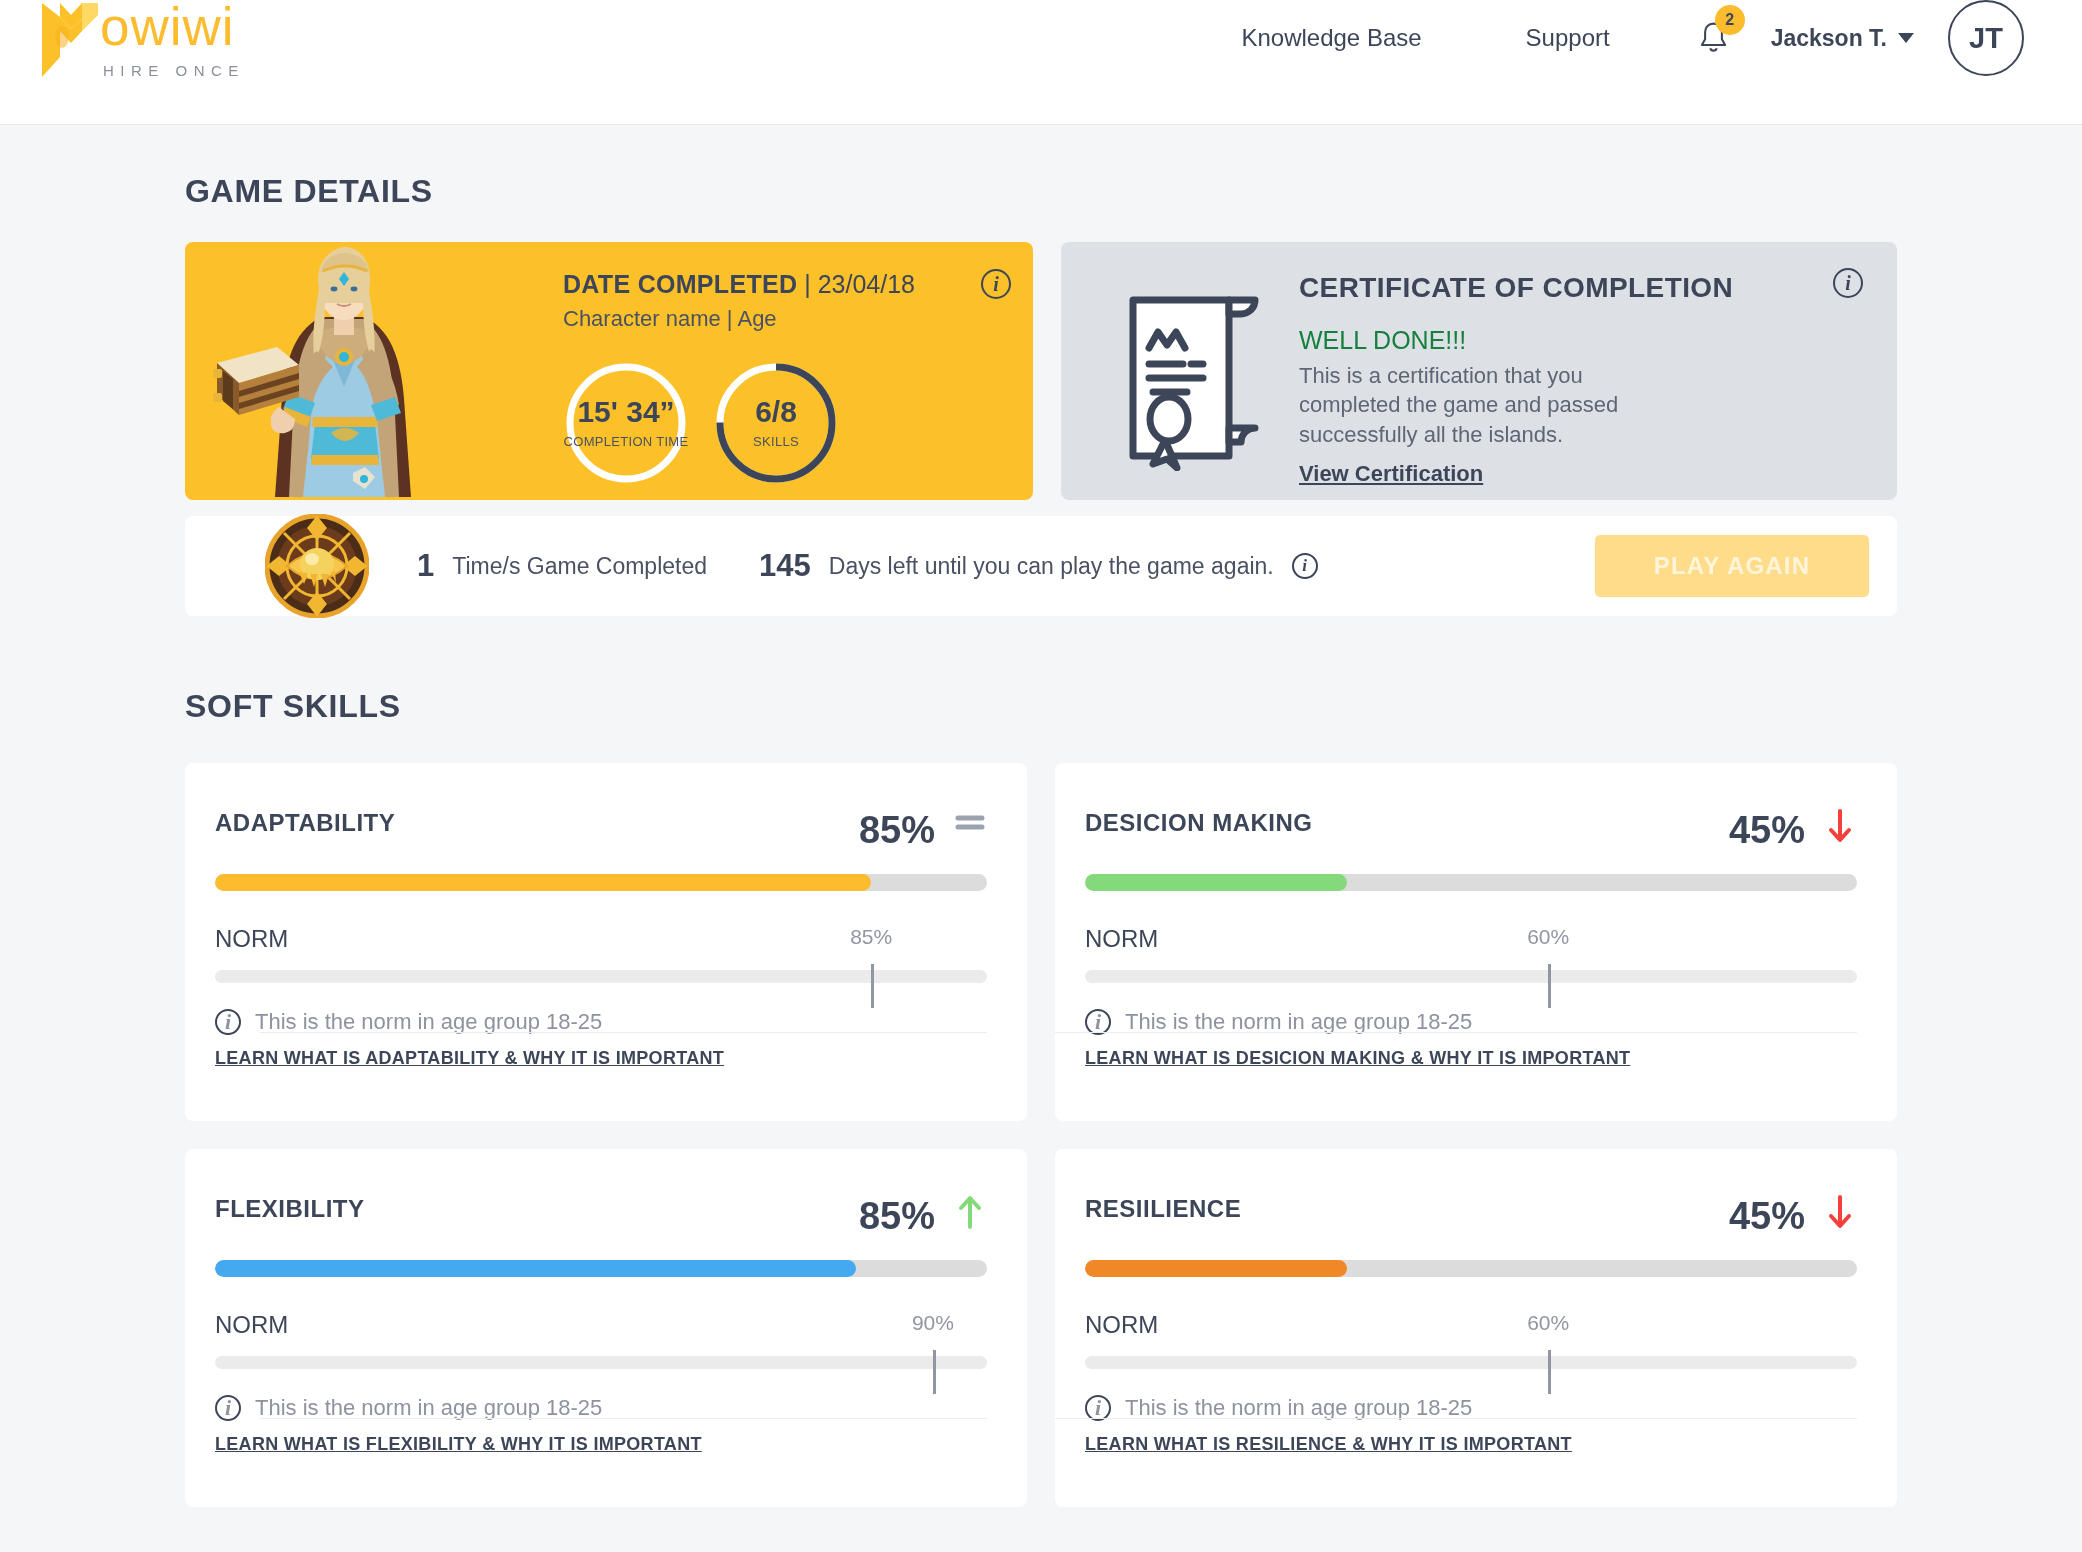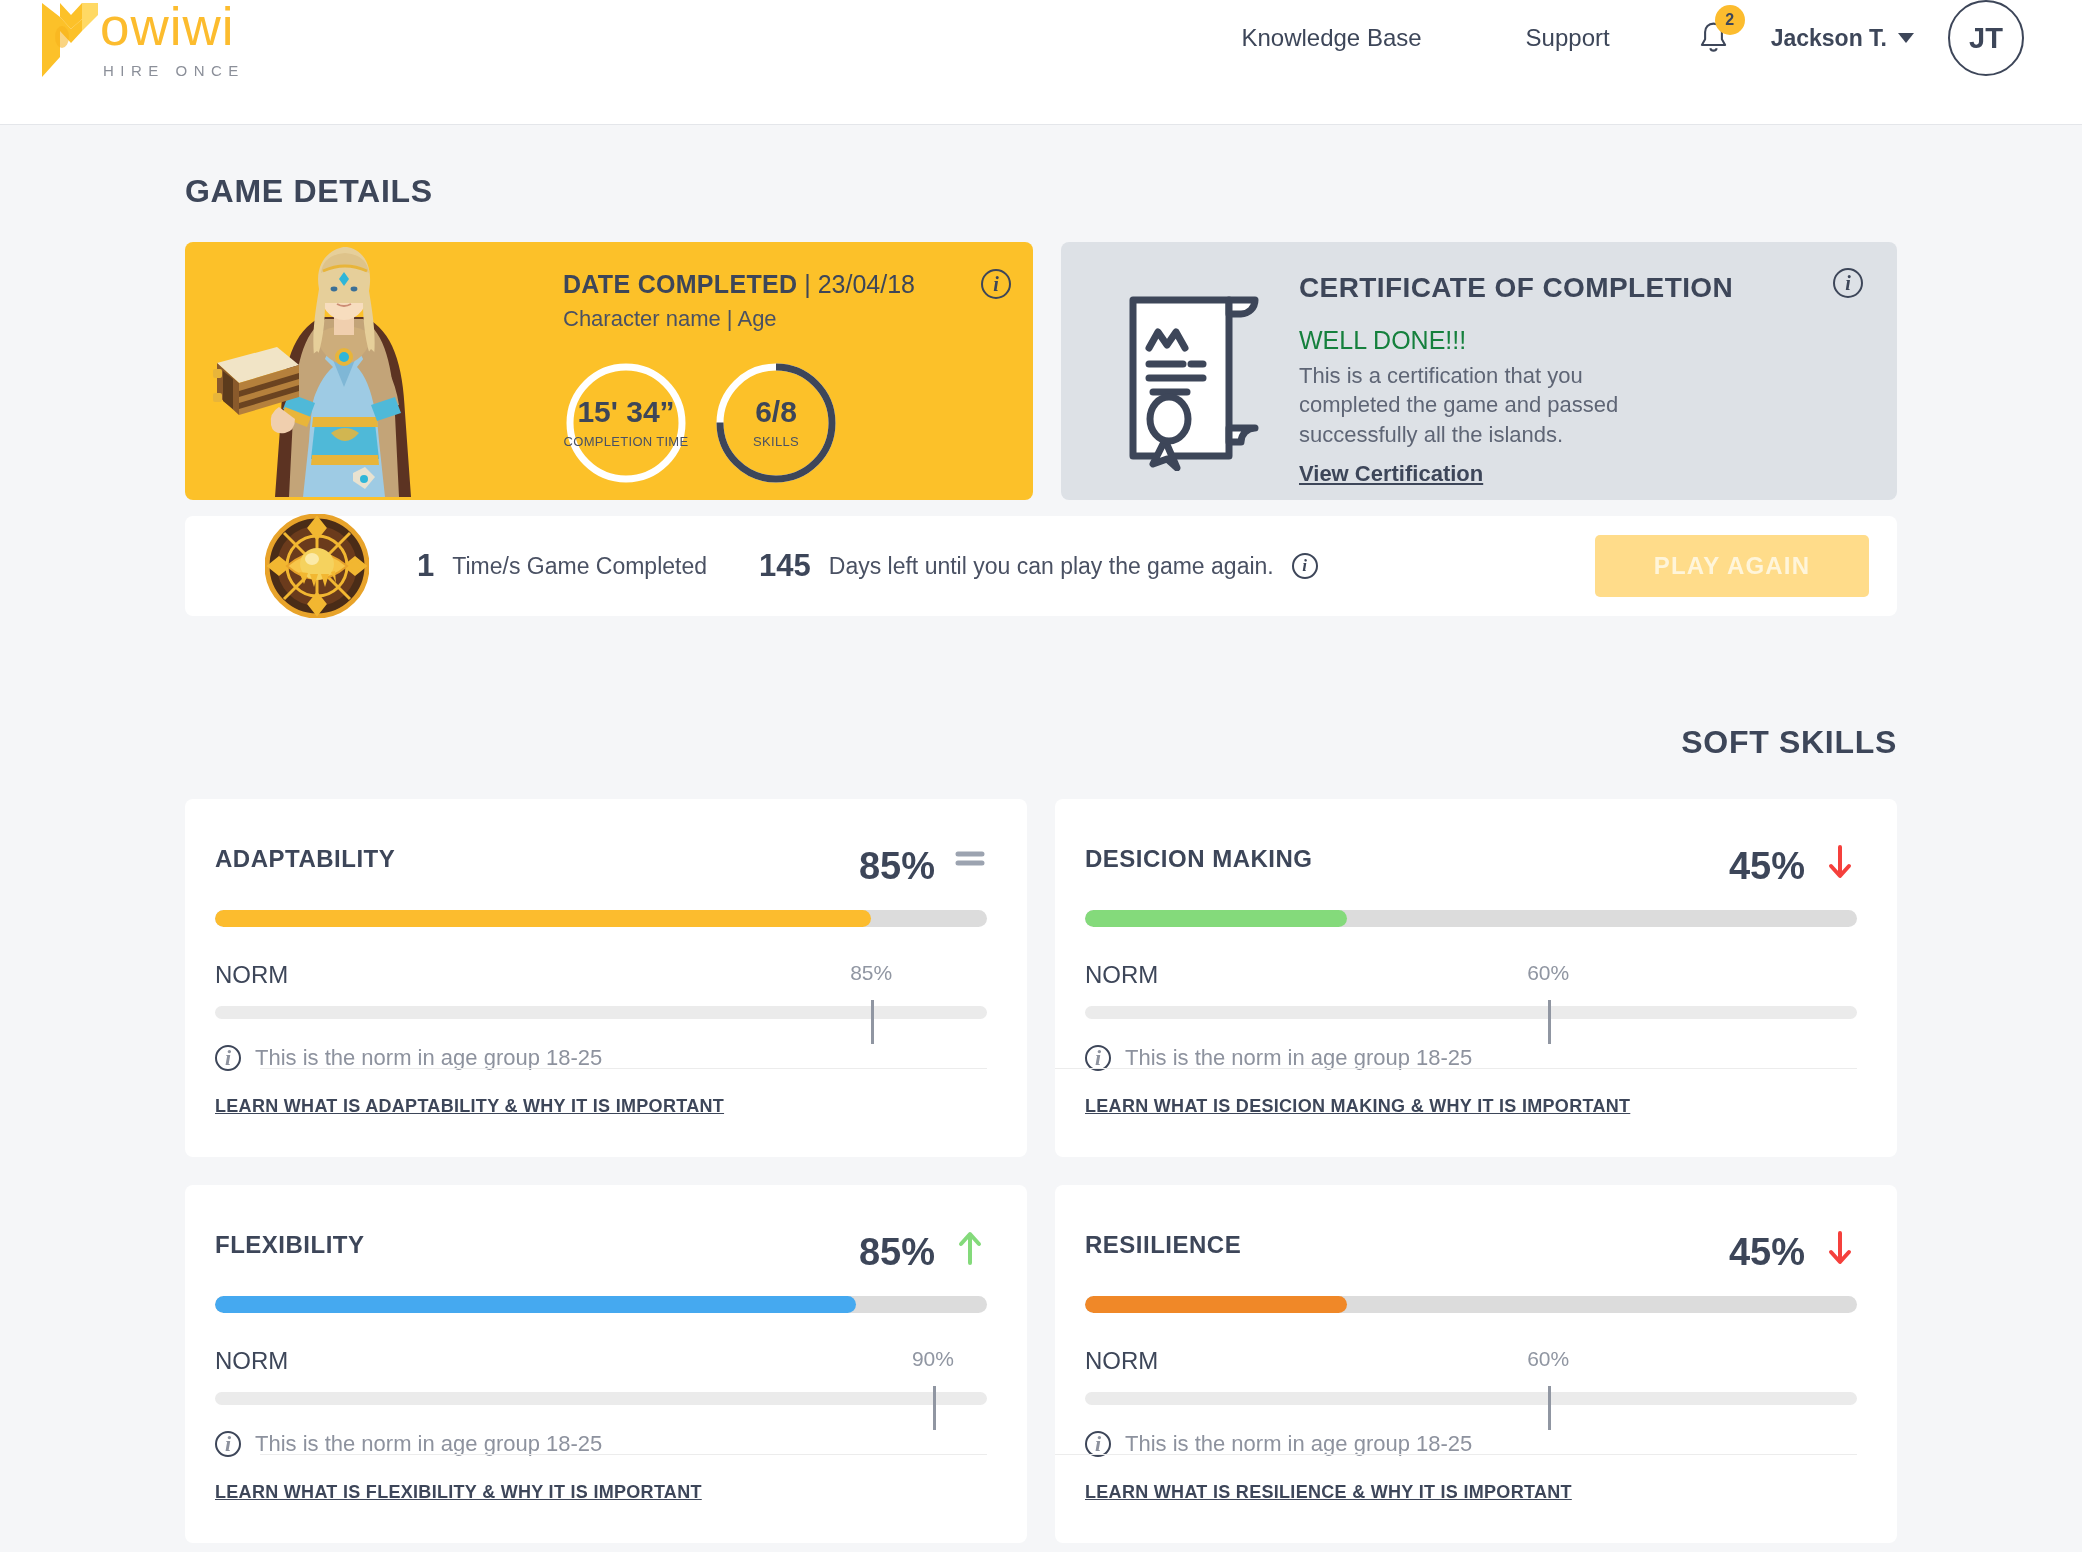--- a/index.html
+++ b/index.html
@@ -86,21 +86,21 @@
   
   .page { padding: 0 0 0 0; }
   .container { width: 1712px; margin: 0 auto; }
   .section-title {
     font-size: 32px;
     font-weight: bold;
     letter-spacing: 0.7px;
     color: #3d4659;
     margin: 48px 0 32px 0;
   }
-  .soft-title { margin-top: 108px; margin-bottom: 38px; text-align: right; }
+  .soft-title { margin-top: 72px; margin-bottom: 38px; }
 
   
   .top-row { display: flex; gap: 28px; }
 
   .game-card {
     width: 848px;
     height: 258px;
     background: #fcc129;
     border-radius: 8px;
     position: relative;
@@ -197,21 +197,21 @@
   .fill { height: 100%; border-radius: 9px; }
   .norm-row { display: flex; align-items: baseline; margin-top: 34px; position: relative; }
   .norm-label { font-size: 24px; color: #3d4659; }
   .norm-val { position: absolute; font-size: 21px; color: #9096a2; transform: translateX(-50%); }
   .norm-track { height: 13px; background: #ebebeb; border-radius: 7px; margin-top: 17px; position: relative; }
   .norm-mark { position: absolute; top: -6px; width: 3px; height: 44px; background: #9096a2; }
   .norm-note { display: flex; align-items: center; gap: 14px; margin-top: 26px; }
   .norm-note span { font-size: 22px; color: #8d929e; }
   .divider { position: absolute; left: 75px; right: 40px; bottom: 88px; height: 1px; background: #ececec; }
   .learn-link {
-    position: absolute; left: 30px; bottom: 40px;
+    position: absolute; left: 30px; bottom: 52px;
     font-size: 18px; font-weight: bold; letter-spacing: 0.3px;
     color: #3d4659; text-decoration: underline;
   }
 </style>
 </head>
 <body>
 
 <div class="header">
   <div class="logo-wrap">
     <svg class="logo-mark" viewBox="0 0 62 78">

